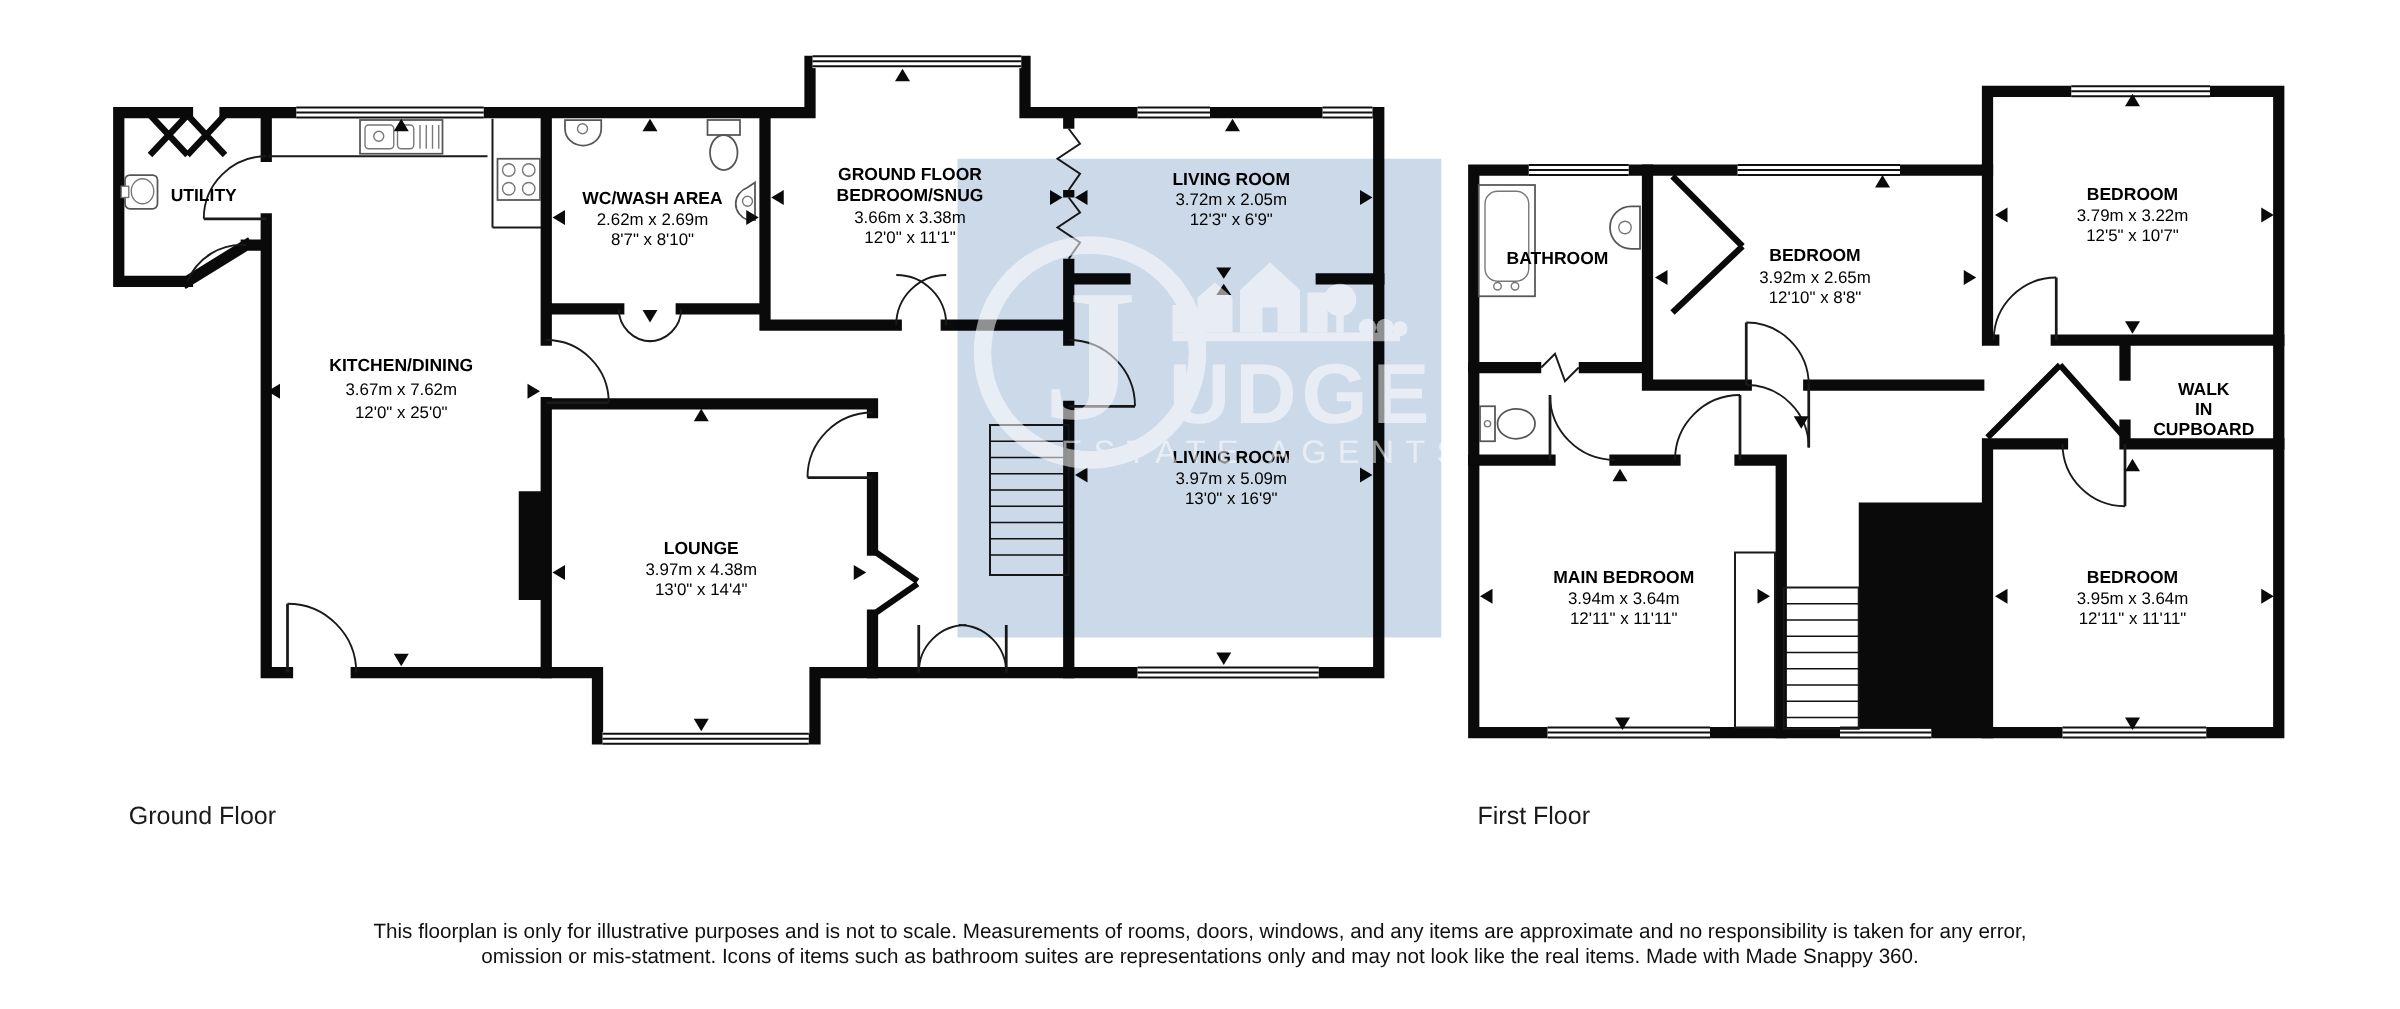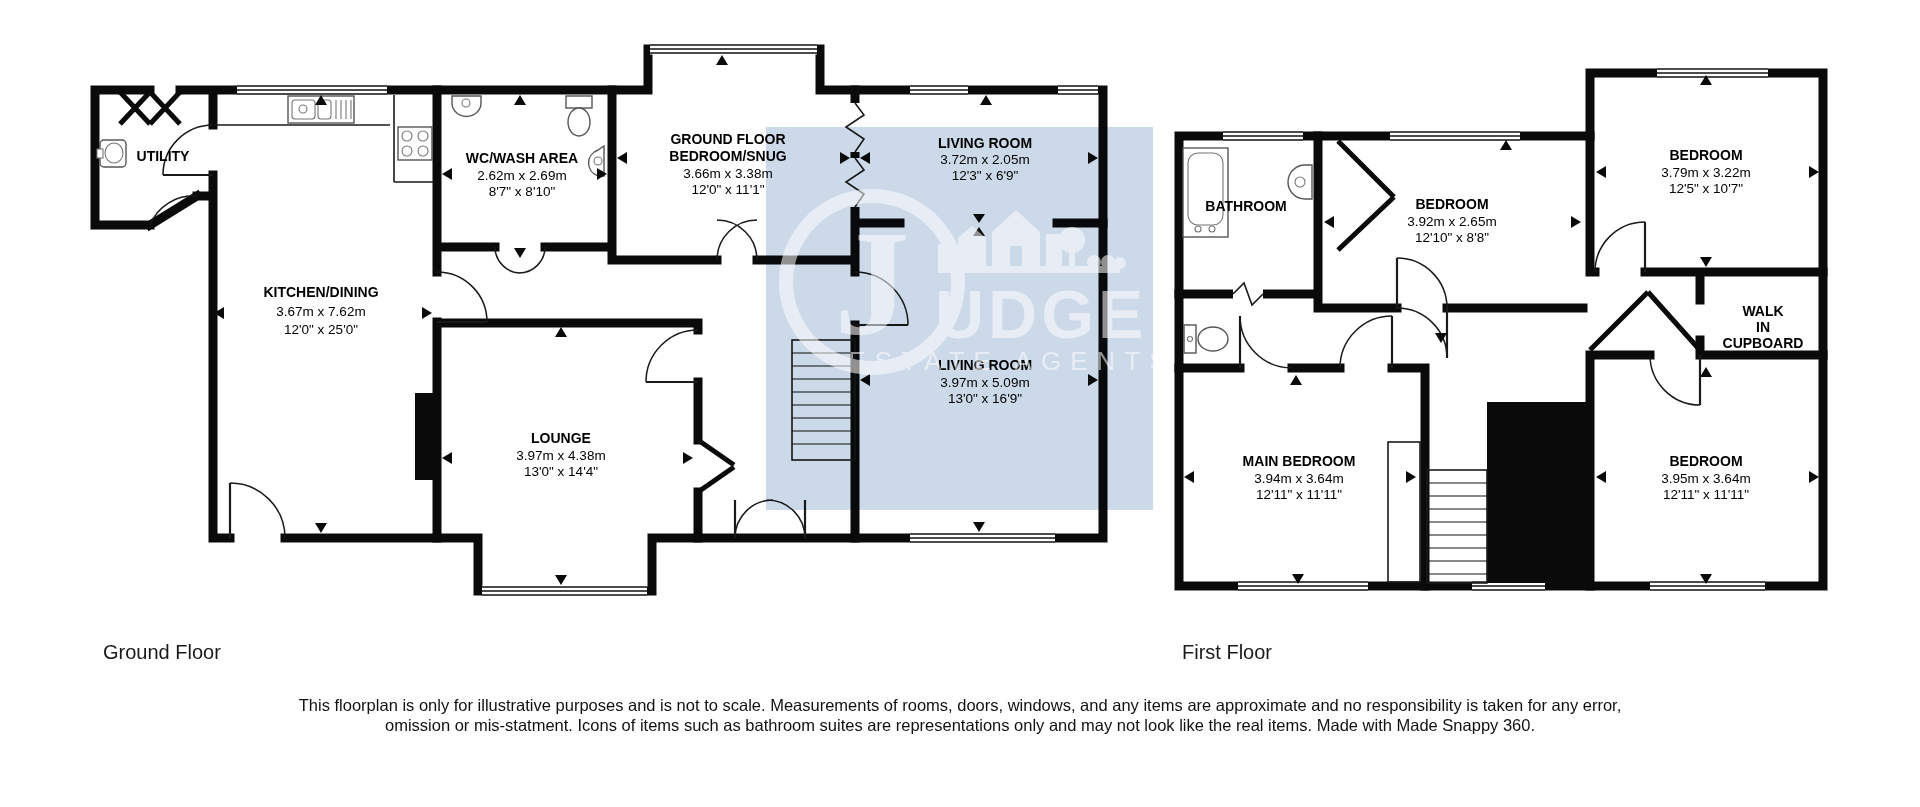--- a/index.html
+++ b/index.html
@@ -18,21 +18,21 @@
   .solid{fill:#0a0a0a;}
   .arrow{fill:#0a0a0a;}
   .rn{font:700 14px "Liberation Sans", sans-serif;fill:#000;text-anchor:middle;}
   .rd{font:400 13.5px "Liberation Sans", sans-serif;fill:#000;text-anchor:middle;}
   .floorlbl{font:400 20px "Liberation Sans", sans-serif;fill:#1a1a1a;}
   .wm-panel{fill:#ccd9e9;mix-blend-mode:multiply;}
   .wm{opacity:0.55;}
   .wm-j{font:700 150px "Liberation Serif", serif;fill:#fff;text-anchor:middle;}
   .wm-rest{font:700 68px "Liberation Sans", sans-serif;fill:#fff;letter-spacing:4px;}
   .wm-tag{font:400 26px "Liberation Sans", sans-serif;fill:#fff;letter-spacing:9px;text-anchor:middle;}
-  #disclaimer{position:absolute;left:280px;top:696px;width:1360px;text-align:center;
+  #disclaimer{position:absolute;left:280px;top:736px;width:1360px;text-align:center;
     font:400 16.5px/19.5px "Liberation Sans", sans-serif;color:#111;}
 </style>
 </head>
 <body>
 
 <div id="stage">
 <svg width="1920" height="807" viewBox="0 0 1920 807">
 
   <g>
 

